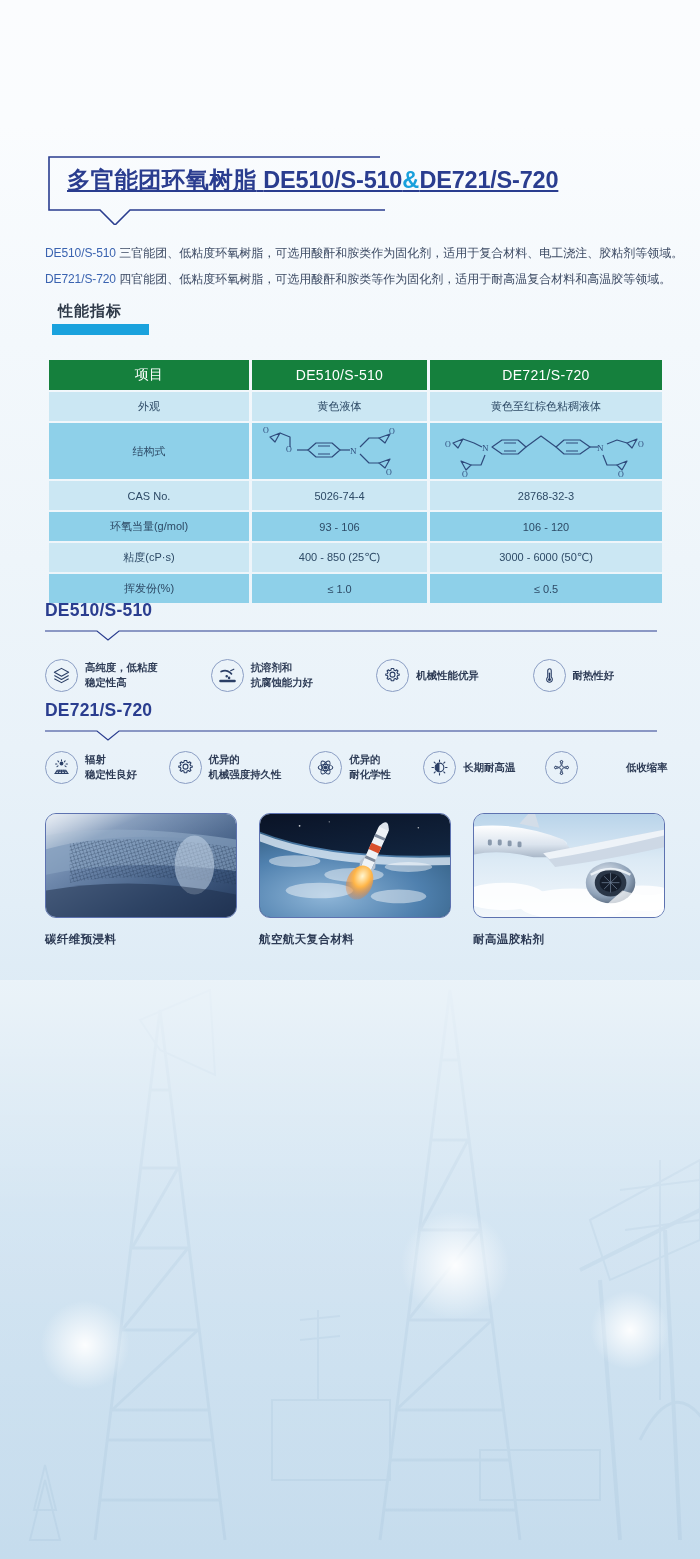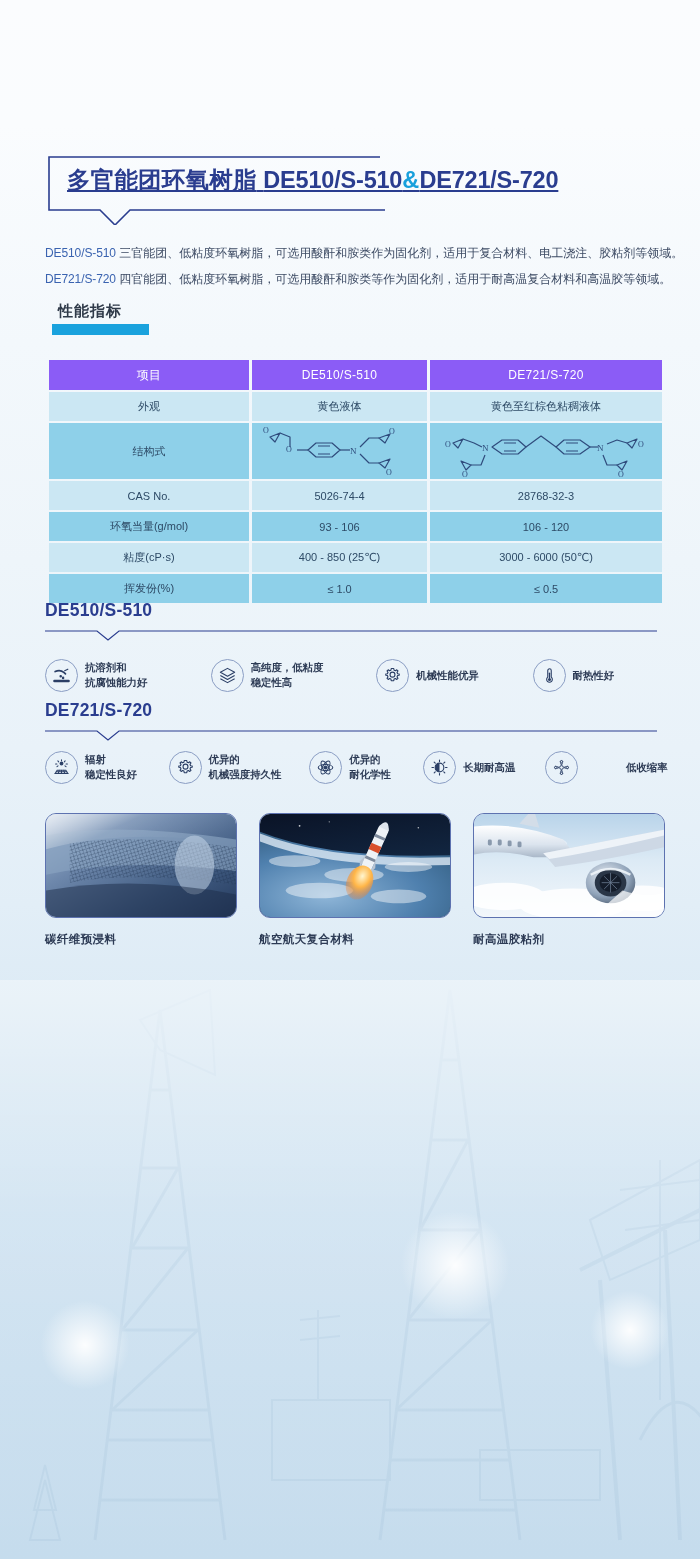--- a/index.html
+++ b/index.html
@@ -143,23 +143,23 @@
     font-size: 11px;
     color: #2d4a66;
     padding: 0;
     height: 29px;
   }
   .perf-table col.c1 { width: 200px; }
   .perf-table col.c2 { width: 175px; }
   .perf-table col.c3 { width: 232px; }
 
   .perf-table tr.hdr td {
-    background: #8b5cf6;
+    background: #15803d;
     color: #ffffff;
-    font-size: 12px;
+    font-size: 14px;
     height: 30px;
     letter-spacing: 0.3px;
   }
   .perf-table tr.light td { background: #cbe7f3; }
   .perf-table tr.mid   td { background: #8ed0e9; }
   .perf-table tr.struct td { height: 56px; }
 
   .struct-svg { display: block; margin: 0 auto; }
 
   
@@ -442,48 +442,48 @@
       <svg width="612" height="12" viewBox="0 0 612 12" xmlns="http://www.w3.org/2000/svg">
         <path d="M0 2 L52 2 L63 11 L74 2 L612 2" fill="none" stroke="#2a3d8f" stroke-width="1.2"></path>
       </svg>
     </div>
   </div>
 
   <div class="feature-row" style="top:652px;">
     <div class="feature" style="width:175px;">
       <span class="ficon">
         <svg width="19" height="19" viewBox="0 0 24 24" xmlns="http://www.w3.org/2000/svg">
+          <g fill="none" stroke="#2b3f66" stroke-width="1.4" stroke-linejoin="round">
+            <path d="M12 3 L21 8 L12 13 L3 8 Z"></path>
+            <path d="M3 12 L12 17 L21 12"></path>
+            <path d="M3 16 L12 21 L21 16"></path>
+          </g>
+        </svg>
+      </span>
+      <span class="flabel">
+        <span>高纯度，低粘度</span><br>
+        <span>稳定性高</span>
+      </span>
+    </div>
+
+    <div class="feature" style="width:175px;">
+      <span class="ficon">
+        <svg width="19" height="19" viewBox="0 0 24 24" xmlns="http://www.w3.org/2000/svg">
           <g fill="none" stroke="#2b3f66" stroke-width="1.4" stroke-linecap="round">
             <path d="M4 7 Q10 4 15 8 L17 10" stroke-width="2.2"></path>
             <path d="M16 6 L20 4"></path>
             <circle cx="11" cy="13" r="0.9" fill="#2b3f66"></circle>
             <circle cx="14" cy="15" r="0.9" fill="#2b3f66"></circle>
             <path d="M3 19 L21 19" stroke-width="3"></path>
           </g>
         </svg>
       </span>
       <span class="flabel">
         <span>抗溶剂和</span><br>
         <span>抗腐蚀能力好</span>
-      </span>
-    </div>
-
-    <div class="feature" style="width:175px;">
-      <span class="ficon">
-        <svg width="19" height="19" viewBox="0 0 24 24" xmlns="http://www.w3.org/2000/svg">
-          <g fill="none" stroke="#2b3f66" stroke-width="1.4" stroke-linejoin="round">
-            <path d="M12 3 L21 8 L12 13 L3 8 Z"></path>
-            <path d="M3 12 L12 17 L21 12"></path>
-            <path d="M3 16 L12 21 L21 16"></path>
-          </g>
-        </svg>
-      </span>
-      <span class="flabel">
-        <span>高纯度，低粘度</span><br>
-        <span>稳定性高</span>
       </span>
     </div>
 
     <div class="feature" style="width:165px;">
       <span class="ficon">
         <svg width="19" height="19" viewBox="0 0 24 24" xmlns="http://www.w3.org/2000/svg">
           <g fill="none" stroke="#2b3f66" stroke-width="1.4" stroke-linejoin="round">
             <path d="M12 3.2 L13.6 3.2 L14 5.3 L15.7 6 L17.4 4.8 L18.9 6.3 L17.7 8 L18.4 9.7 L20.5 10.1 L20.5 11.7 L18.4 12.1 L17.7 13.8 L18.9 15.5 L17.4 17 L15.7 15.8 L14 16.5 L13.6 18.6 L12 18.6 L10.4 18.6 L10 16.5 L8.3 15.8 L6.6 17 L5.1 15.5 L6.3 13.8 L5.6 12.1 L3.5 11.7 L3.5 10.1 L5.6 9.7 L6.3 8 L5.1 6.3 L6.6 4.8 L8.3 6 L10 5.3 L10.4 3.2 Z"></path>
             <circle cx="12" cy="10.9" r="3.1"></circle>
           </g>

